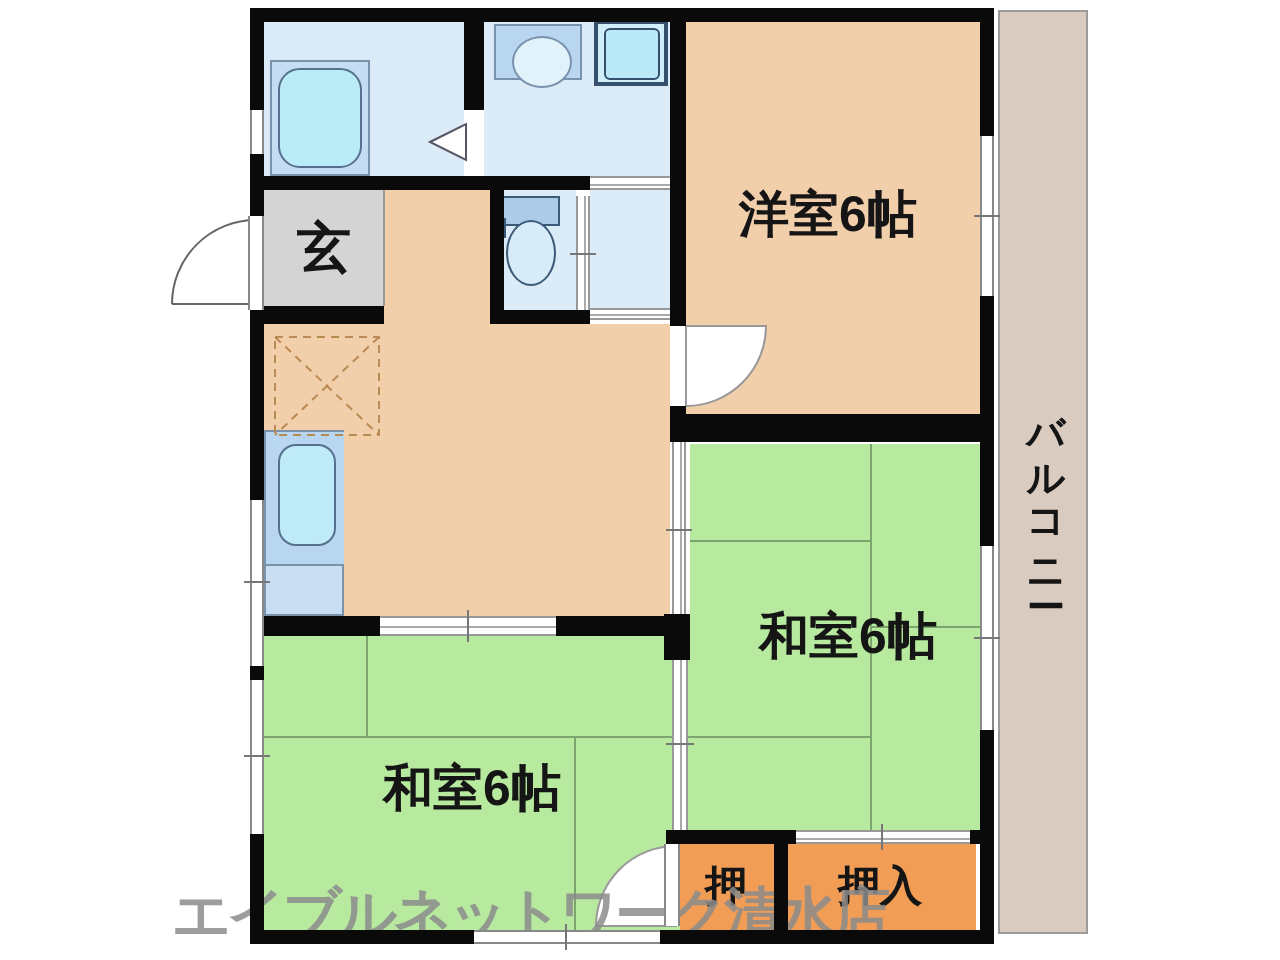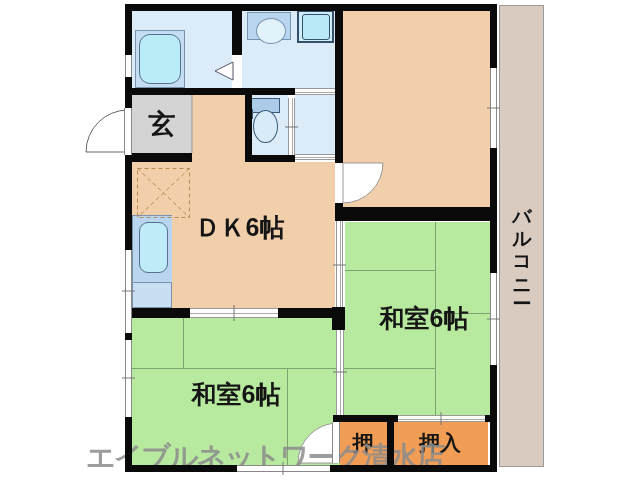--- a/index.html
+++ b/index.html
@@ -103,21 +103,21 @@
     <g stroke="#b98a54" stroke-dasharray="4,3" fill="none">
       <rect x="137.5" y="168.5" width="52" height="49"></rect>
       <line x1="137.5" y1="168.5" x2="189.5" y2="217.5"></line>
       <line x1="189.5" y1="168.5" x2="137.5" y2="217.5"></line>
     </g>
 
     <line x1="192" y1="95" x2="192" y2="153" stroke="#999" stroke-width="1"></line>
   </svg>
 
   <div class="lbl lbl-genkan" style="left:162px;top:124px;">玄</div>
-  <div class="lbl lbl-big" style="left:240px;top:227px;">ＤＫ6帖</div>
+  <div class="lbl lbl-big" style="left:414px;top:107px;">洋室6帖</div>
   <div class="lbl lbl-big" style="left:424px;top:318px;">和室6帖</div>
   <div class="lbl lbl-big" style="left:236px;top:394px;">和室6帖</div>
   <div class="lbl lbl-mid" style="left:363px;top:443px;">押</div>
   <div class="lbl lbl-mid" style="left:440px;top:443px;">押入</div>
   <div class="lbl lbl-balcony" style="left:522px;top:245px;transform:translate(-50%,-50%);">バルコニー</div>
 
   <div id="watermark">エイブルネットワーク清水店</div>
 
   <div>
     <div class="wall" style="left:125px;top:4px;width:372px;height:7px;"></div>

